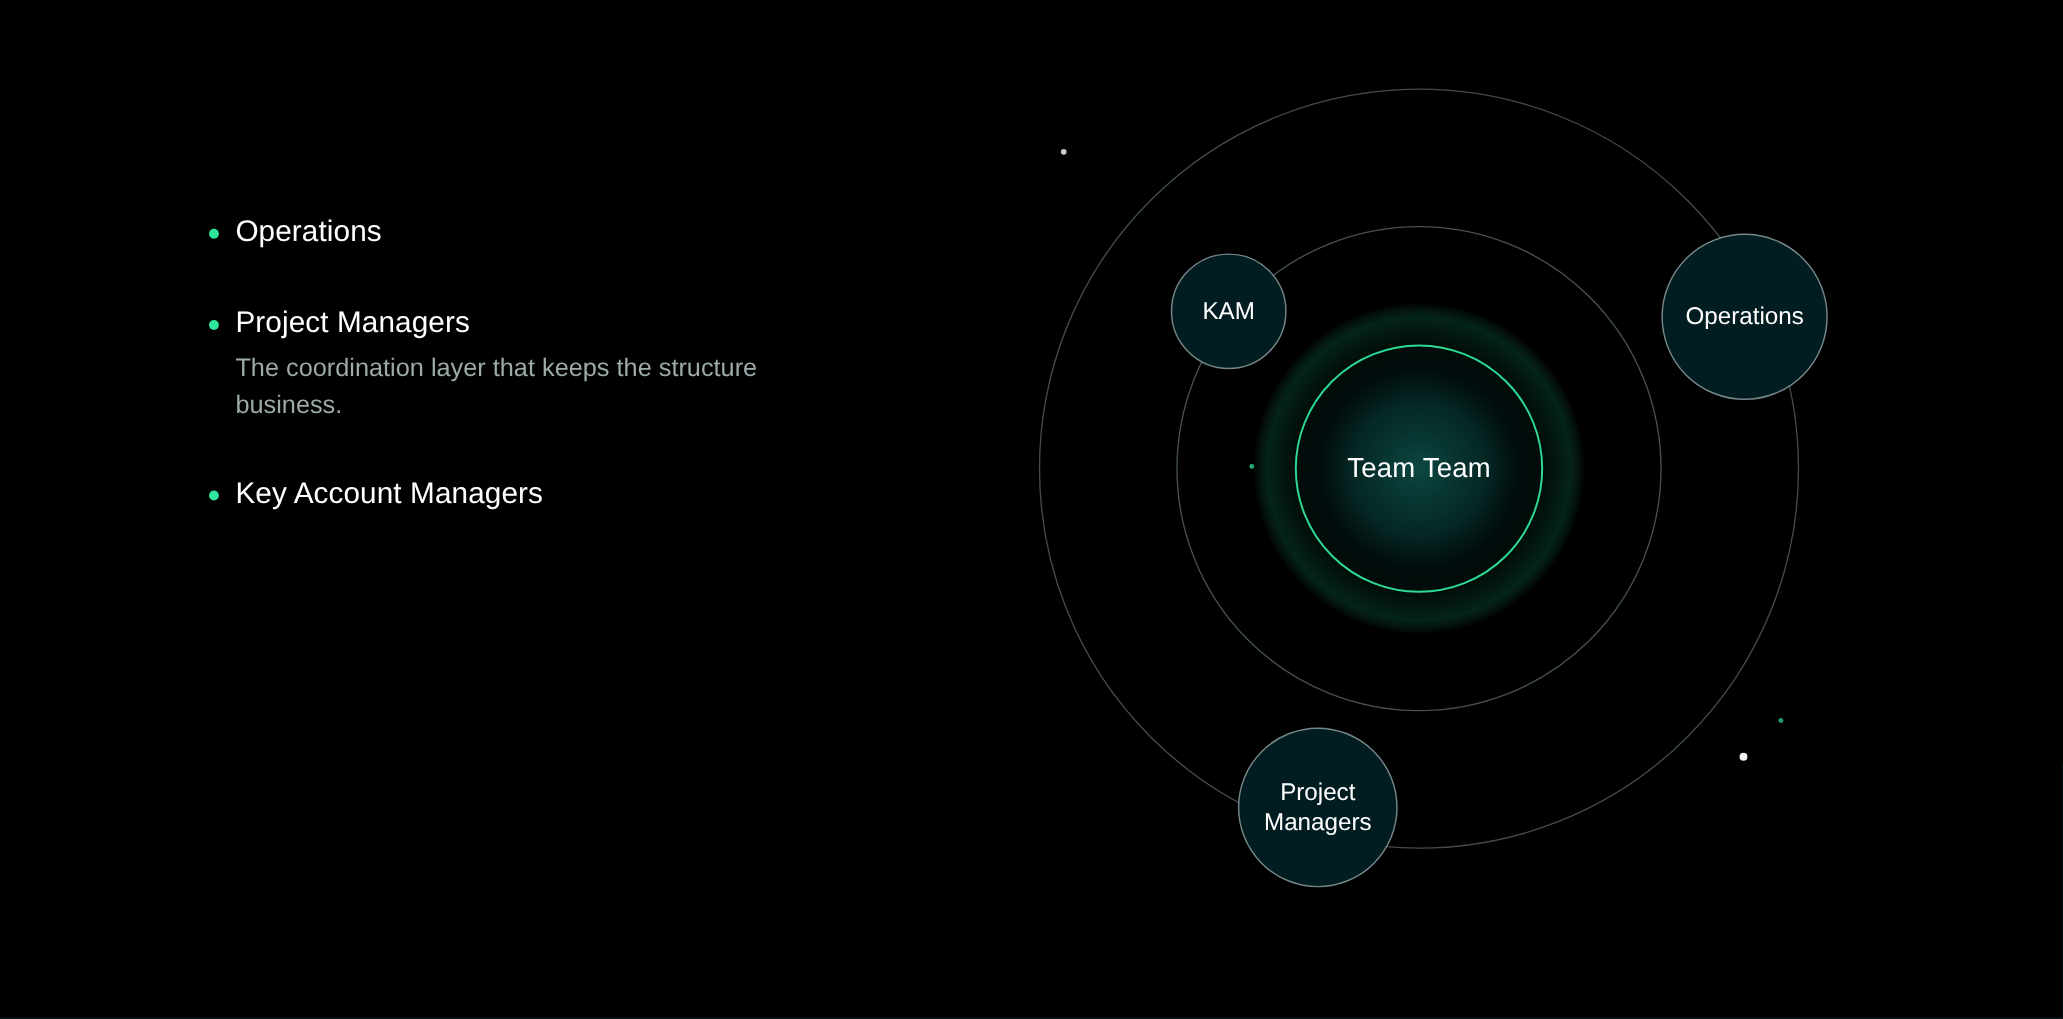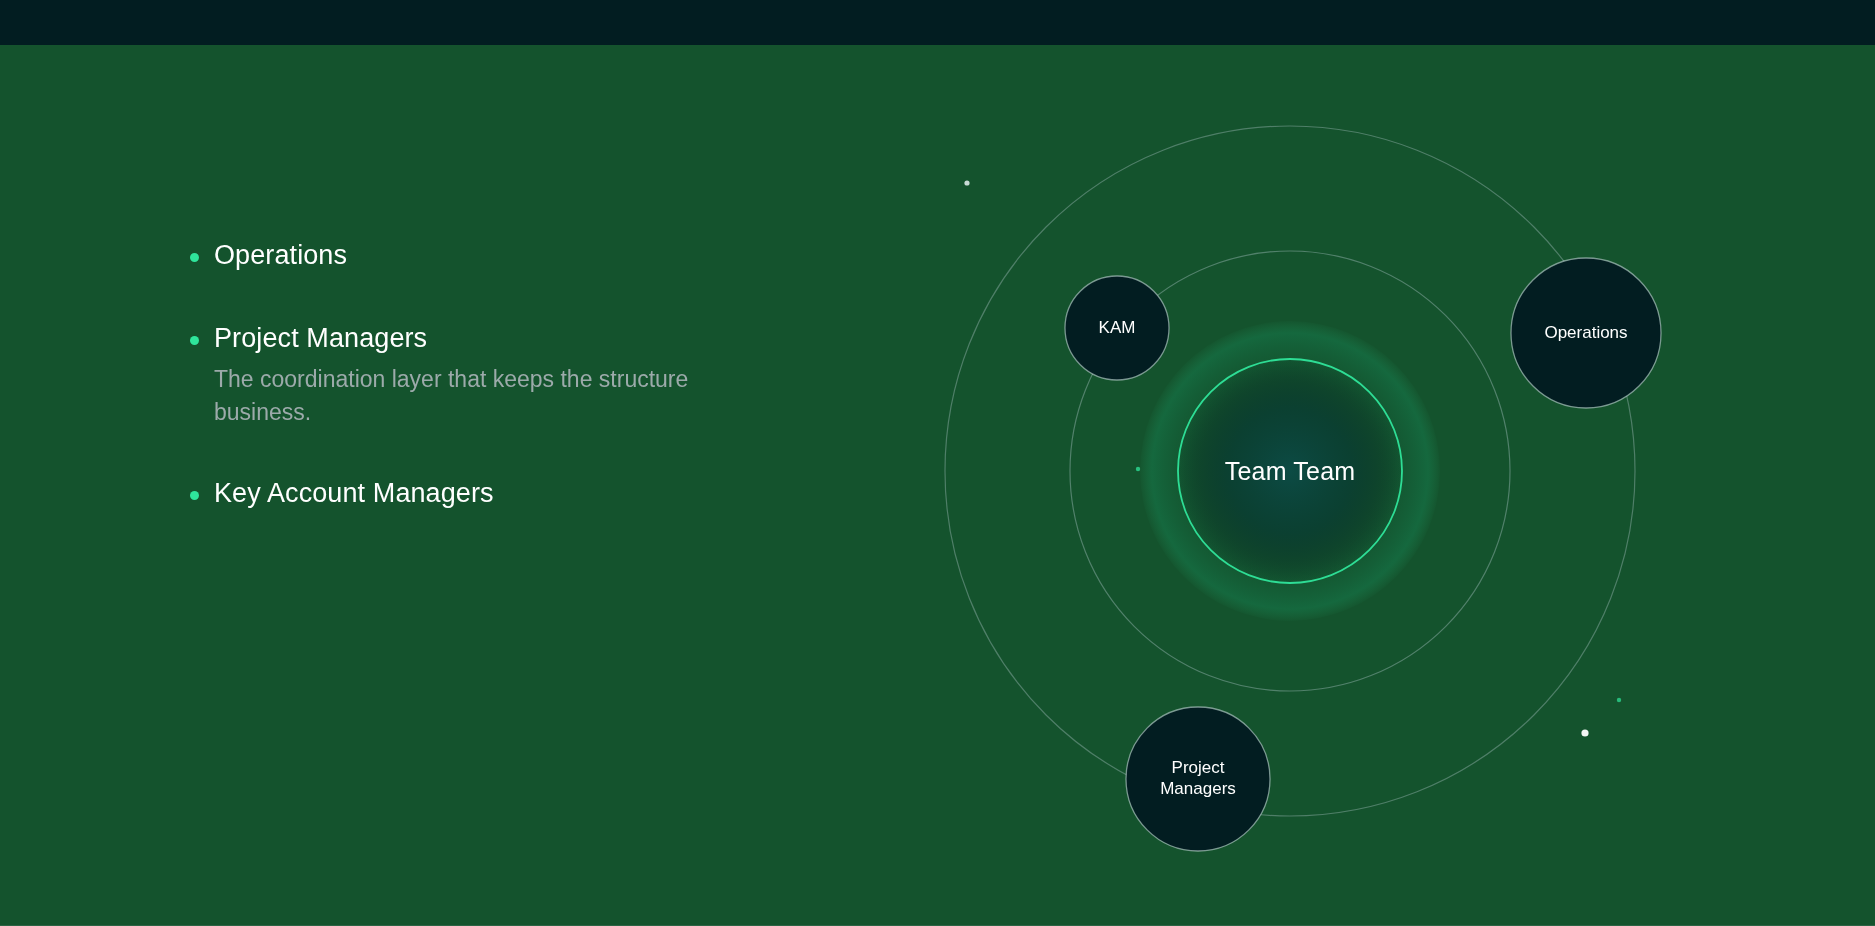--- a/index.html
+++ b/index.html
@@ -11,23 +11,22 @@
     width: 1875px;
     height: 926px;
     overflow: hidden;
     font-family: "Liberation Sans", sans-serif;
     position: relative;
     -webkit-font-smoothing: antialiased;
   }
   #stage {
     position: absolute;
     inset: 0;
-    background: #14532d;
+    background: #000000;
     overflow: hidden;
-    margin-top: 45px;
   }
   #bottom-rule {
     position: absolute;
     left: 0; right: 0; bottom: 0;
     height: 1px;
     background: rgba(150,180,180,0.18);
   }
 
   
   #feature-list {
@@ -74,21 +73,21 @@
     position: absolute;
     left: 905px;
     top: 30px;
     width: 790px;
     height: 830px;
   }
   #orbit-diagram svg { display: block; }
   .node-label {
     position: absolute;
     color: #ffffff;
-    font-size: 17px;
+    font-size: 22px;
     line-height: 1.22;
     text-align: center;
     transform: translate(-50%, -50%);
     pointer-events: none;
     white-space: pre-line;
   }
   .node-label.center {
     font-size: 25px;
     letter-spacing: 0.2px;
   }

